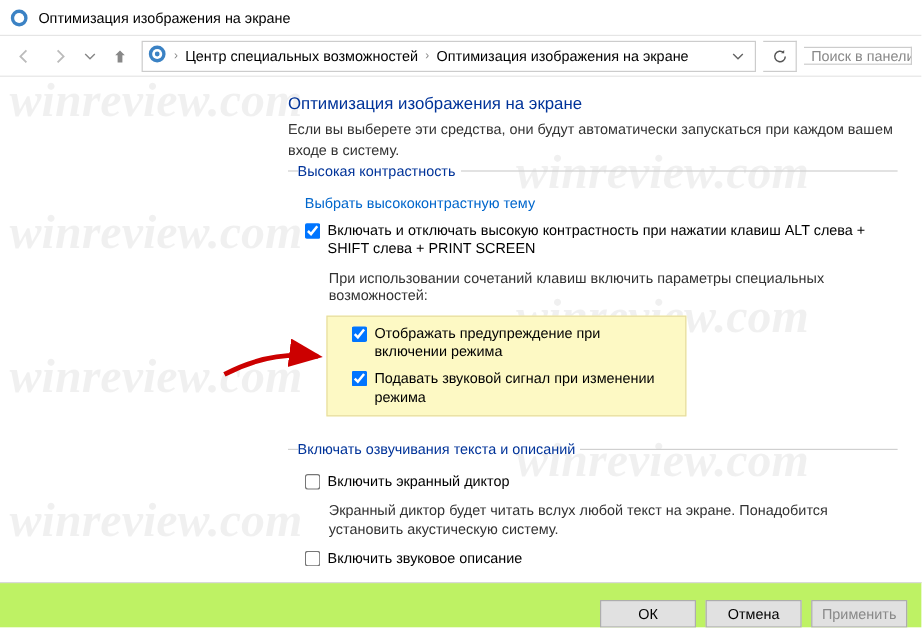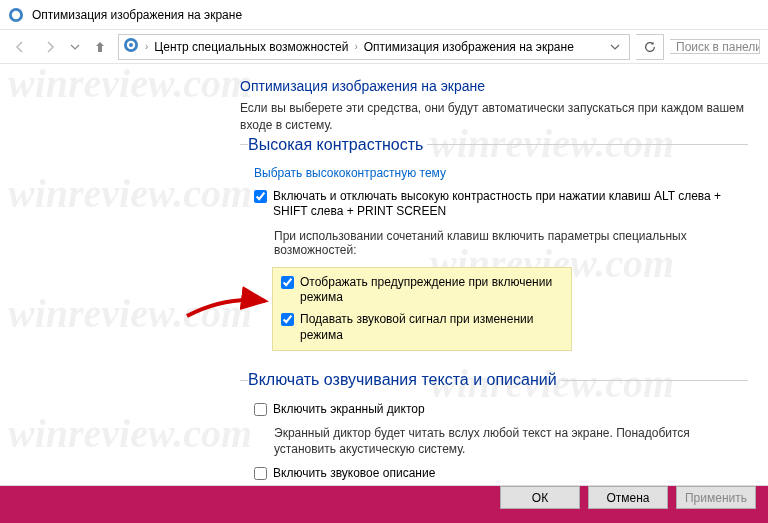--- a/index.html
+++ b/index.html
@@ -102,21 +102,21 @@
     border: 1px solid #d0d0d0;
     border-left: none;
     border-right: none;
     border-bottom: none;
     margin: 0 0 12px 0;
     padding: 10px 0 4px 8px;
   }
   fieldset > legend {
     color: #003399;
     padding: 0 4px 0 0;
-    font-size: 16px;
+    font-size: 12px;
   }
   a.link {
     color: #0066cc;
     text-decoration: none;
     display: inline-block;
     margin: 2px 12px 6px 6px;
   }
   .row {
     display: flex;
     align-items: flex-start;
@@ -134,39 +134,39 @@
     line-height: 1.35;
   }
   .subnote {
     color: #333;
     padding: 6px 0 6px 26px;
   }
   .highlight-block {
     background: #fdf9c4;
     border: 1px solid #e6dca0;
     margin: 4px 0 4px 24px;
-    padding: 4px 2px;
+    padding: 4px 14px;
     max-width: 300px;
     position: relative;
   }
   .arrow {
     position: absolute;
     left: -88px;
     top: 18px;
     pointer-events: none;
   }
   .footer {
     position: absolute;
     left: 0; right: 0; bottom: 0;
     height: 38px;
-    background: #be185d;
+    background: #bef264;
     border-top: 1px solid #d9d9d9;
     display: flex;
     justify-content: flex-end;
-    align-items: flex-start;
+    align-items: flex-end;
     gap: 8px;
     padding: 0 12px;
   }
   .footer button {
     min-width: 80px;
     height: 23px;
     font-family: inherit;
     font-size: 12px;
     background: #e1e1e1;
     border: 1px solid #adadad;

